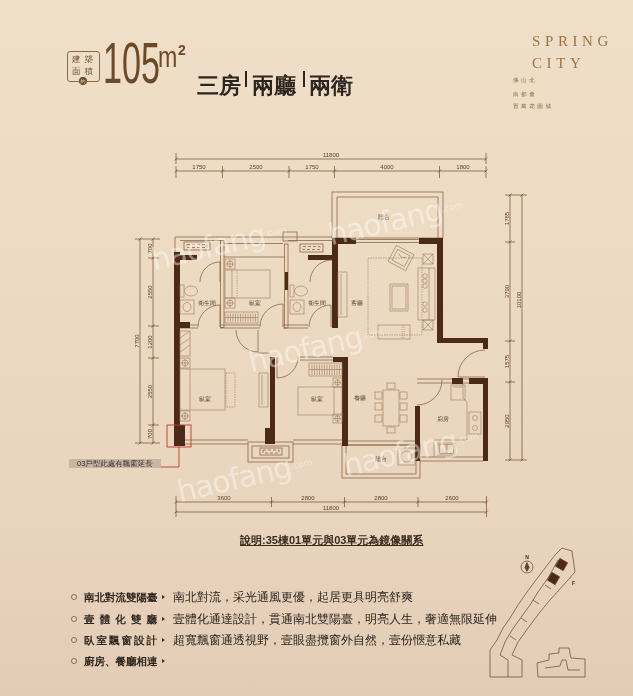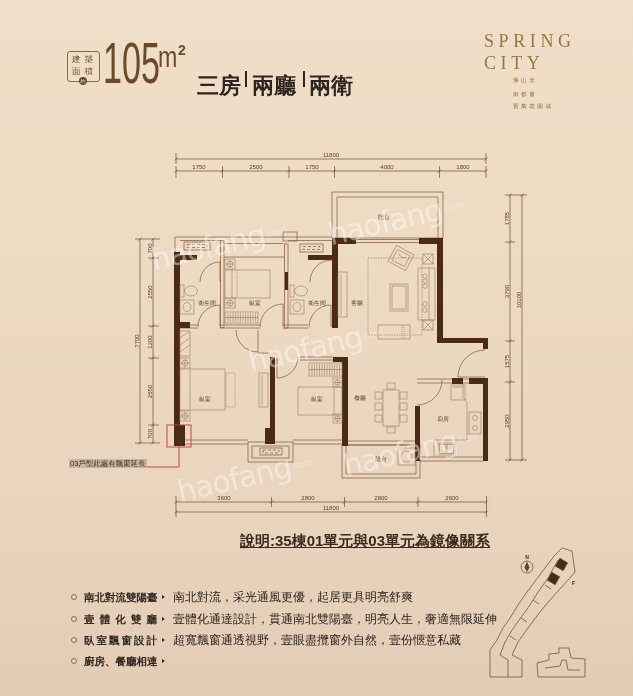--- a/index.html
+++ b/index.html
@@ -11,35 +11,35 @@
 .badge{left:67px;top:51px;width:33px;height:31px;box-sizing:border-box;border:1px solid #8a6946;border-radius:3px;}
 .badge .bl{position:absolute;left:0;width:100%;text-align:left;font-size:8.5px;line-height:9px;letter-spacing:4px;padding-left:4px;box-sizing:border-box;color:#6d4c2c;}
 .badge .l1{top:3px;} .badge .l2{top:15px;}
 .badge-marker{left:79px;top:77px;width:8px;height:8px;border-radius:50%;background:#6b4a2a;color:#efdfc9;font-size:5px;line-height:8px;text-align:center;}
 .area-num{left:103px;top:35px;font-size:57px;line-height:57px;color:#6d4a27;transform:scaleX(0.6);transform-origin:left top;white-space:nowrap;}
 .area-unit{left:158px;top:43px;font-size:29px;line-height:29px;color:#6d4a27;transform:scaleX(0.8);transform-origin:left top;}
 .area-sup{left:178px;top:43px;font-size:14px;line-height:14px;color:#6d4a27;font-weight:bold;}
 .layout-item{top:67px;font-size:22px;line-height:22px;font-weight:bold;color:#2c2520;white-space:nowrap;font-family:sans-serif;margin-top:8px;}
 .layout-sep{top:71px;width:1.5px;height:16px;background:#2c2520;}
 
-.brand{left:484px;font-family:"Liberation Serif","DejaVu Serif",serif;font-size:18px;line-height:14px;letter-spacing:4.6px;color:#9b7444;}
+.brand{left:532px;font-family:"Liberation Serif","DejaVu Serif",serif;font-size:15px;line-height:14px;letter-spacing:4.6px;color:#9b7444;}
 .tag{left:513px;font-size:5.5px;line-height:6px;letter-spacing:2.6px;color:#8c6a45;font-family:sans-serif;white-space:nowrap;}
 
 .plan{position:absolute;left:0;top:0;}
 .dim line,.dim path{stroke:#6e4d31;stroke-width:0.7;fill:none;}
 .dim text{font-family:"Liberation Sans",sans-serif;font-size:6px;fill:#5b3f29;}
 .wall{fill:#4b2b18;}
 .thin{fill:none;stroke:#8a6849;stroke-width:0.8;}
 .furn{fill:none;stroke:#9c7b5b;stroke-width:0.6;}
 .roomtxt text{font-size:5.8px;fill:#4f3826;font-family:sans-serif;}
 .red{fill:none;stroke:#c23b2a;stroke-width:0.9;}
 .site{fill:none;stroke:#5e4632;stroke-width:0.7;}
 
-.anno{left:69px;top:459px;font-size:7.5px;line-height:9px;background:#c7b6a4;color:#3b2e24;padding:0 1px;white-space:nowrap;font-family:sans-serif;}
-.note{left:240px;top:535px;width:180px;text-align:center;font-size:15px;line-height:11px;font-weight:bold;color:#3a2b20;text-decoration:underline;white-space:nowrap;font-family:sans-serif;}
+.anno{left:69px;top:459px;font-size:7.5px;line-height:9px;background:#c7b6a4;color:#3b2e24;padding:0 8px;white-space:nowrap;font-family:sans-serif;}
+.note{left:240px;top:535px;width:180px;text-align:center;font-size:11px;line-height:11px;font-weight:bold;color:#3a2b20;text-decoration:underline;white-space:nowrap;font-family:sans-serif;}
 
 .frow{left:0;width:606px;height:14px;}
 .bullet{left:71px;top:4px;width:6px;height:6px;box-sizing:border-box;border:1.6px solid #7e6c5d;border-radius:50%;background:#e8d6c0;}
 .ftitle{left:84px;top:0;width:73px;font-size:10.5px;line-height:14px;font-weight:bold;color:#2e2620;text-align:justify;text-align-last:justify;white-space:nowrap;font-family:sans-serif;}
 .farrow{left:162px;top:4.5px;width:0;height:0;border-left:3.5px solid #3a2e25;border-top:2.5px solid transparent;border-bottom:2.5px solid transparent;}
 .fdesc{left:173px;top:1px;font-size:12px;line-height:13px;color:#2b241e;white-space:nowrap;font-family:sans-serif;}
 
 .wm{font-family:"DejaVu Sans",sans-serif;font-size:30px;line-height:34px;color:rgba(255,255,255,0.42);transform:rotate(-13deg);white-space:nowrap;pointer-events:none;letter-spacing:-1px;}
 .wm .sfx{font-size:9px;letter-spacing:0;vertical-align:top;}
 </style>

